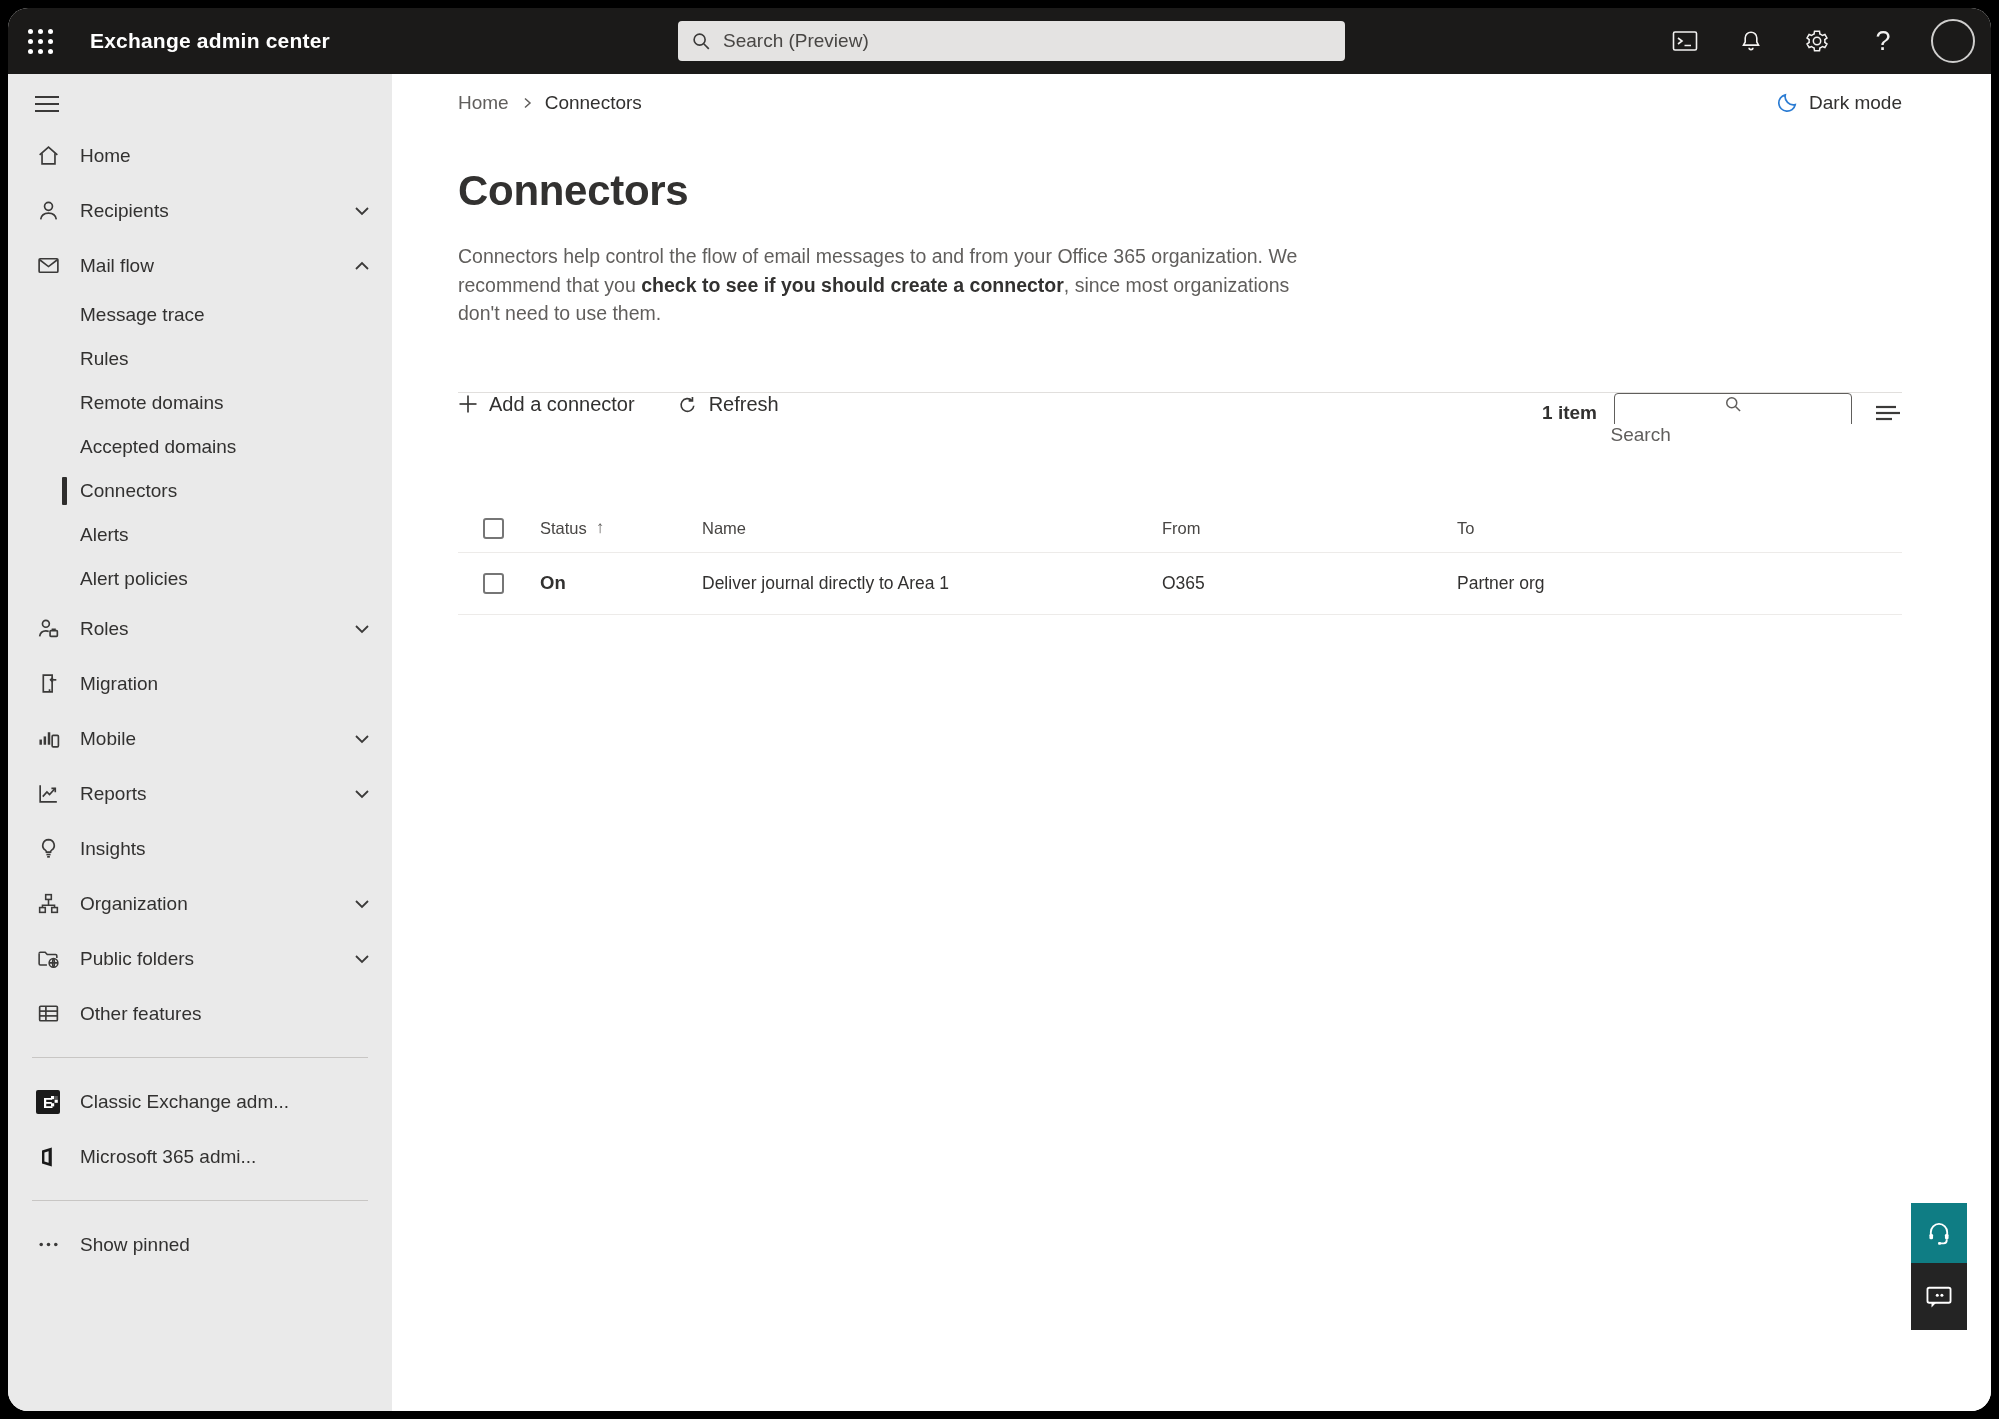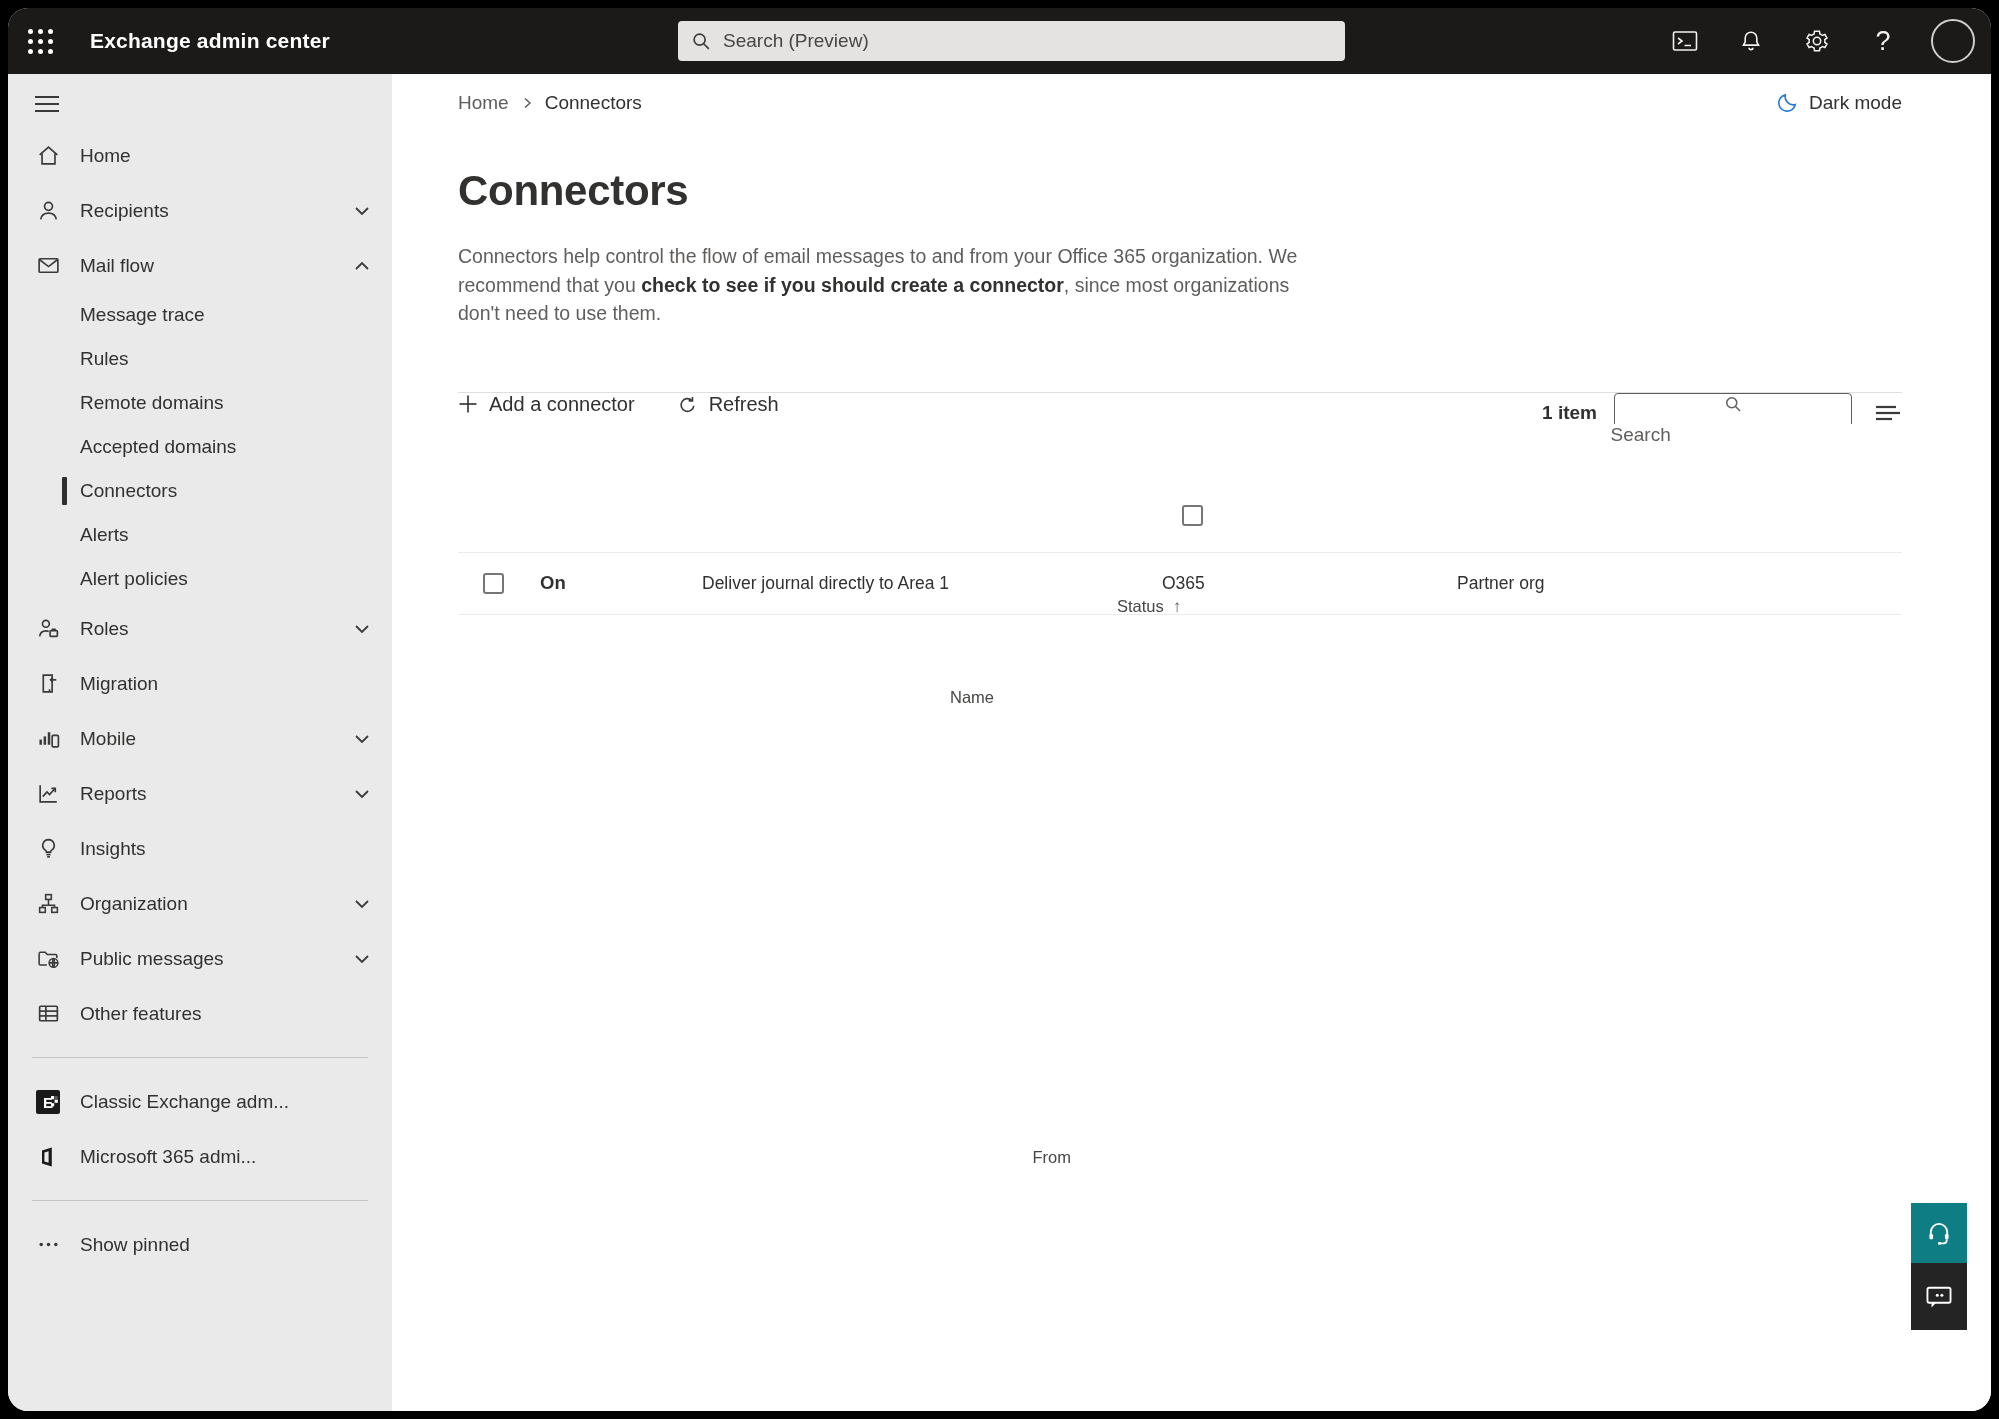--- a/index.html
+++ b/index.html
@@ -67,21 +67,21 @@
   .cmd-left{ display:flex; align-items:center; gap:42px; }
   .cmd-btn{ display:flex; align-items:center; gap:11px; background:none; border:none; cursor:pointer; font-size:20px; color:#323130; font-family:inherit; }
   .cmd-btn svg{ color:#3b3a39; }
   .cmd-right{ display:flex; align-items:center; gap:17px; }
   .item-count{ font-size:19px; font-weight:700; color:#323130; }
   .list-search{ width:238px; height:40px; border:1px solid #605e5c; border-radius:4px; display:flex; align-items:center; padding:0 11px; gap:10px; background:#fff;flex-direction:column; }
   .list-search input{ border:none; outline:none; flex:1; font-size:19px; color:#323130; font-family:inherit; min-width:0; }
   .list-search input::placeholder{ color:#605e5c; opacity:1; }
   .filter-btn{ background:none; border:none; cursor:pointer; color:#3b3a39; display:flex; align-items:center; margin-left:5px; }
   
-  .tbl-header{ display:flex; align-items:center; height:48px; margin-top:40px; border-bottom:1px solid #edebe9; font-size:16.5px; color:#484644;flex-direction:column; }
+  .tbl-header{ display:flex; align-items:center; height:48px; margin-top:40px; border-bottom:1px solid #edebe9; font-size:16.5px; color:#484644; }
   .tbl-row{ display:flex; align-items:center; height:62px; border-bottom:1px solid #edebe9; font-size:17.5px; color:#323130; }
   .c-check{ width:21px; margin-left:25px; flex:0 0 21px; }
   .checkbox{ width:21px; height:21px; border:2px solid #767676; border-radius:3px; background:#fff; cursor:pointer; }
   .c-status{ margin-left:36px; width:162px; flex:0 0 162px; display:flex; align-items:center; gap:9px; }
   .c-name{ width:460px; flex:0 0 460px; }
   .c-from{ width:295px; flex:0 0 295px; }
   .c-to{ flex:1; }
   .sort-arrow{ color:#605e5c; font-size:17px; }
   .status-on{ font-weight:700; font-size:18.5px; }
   
@@ -313,21 +313,21 @@
 
     <div class="nav-item">
       <span class="nav-ic">
         <svg width="25" height="25" viewBox="0 0 24 24" fill="none" stroke="currentColor" stroke-width="1.5">
           <path d="M3 7.2c0-.7.5-1.2 1.2-1.2h4.6l2 2.2h8c.7 0 1.2.5 1.2 1.2v2"></path>
           <path d="M3 7.2V17c0 .7.5 1.2 1.2 1.2h6.3"></path>
           <circle cx="16.8" cy="16.2" r="4.2"></circle>
           <path d="M12.6 16.2h8.4M16.8 12c1.3 1.1 1.3 7.3 0 8.4M16.8 12c-1.3 1.1-1.3 7.3 0 8.4"></path>
         </svg>
       </span>
-      <span>Public messages</span>
+      <span>Public folders</span>
       <span class="nav-chevron">
         <svg width="16" height="12" viewBox="0 0 16 12" fill="none" stroke="currentColor" stroke-width="1.8">
             <polyline points="2,3 8,9 14,3"></polyline>
           </svg>
       </span>
     </div>
 
 
     <div class="nav-item">
       <span class="nav-ic">

